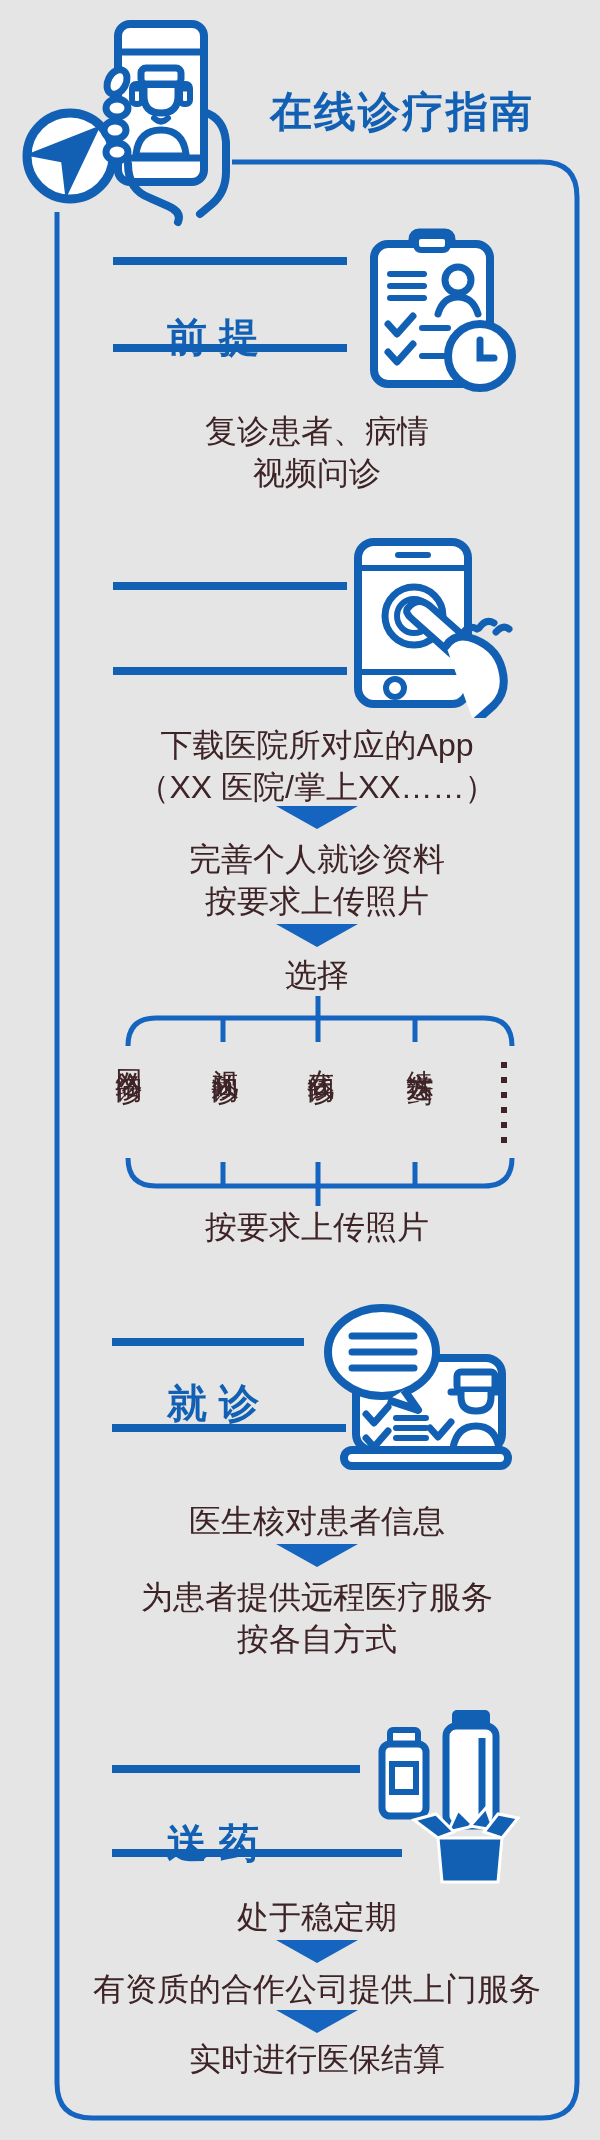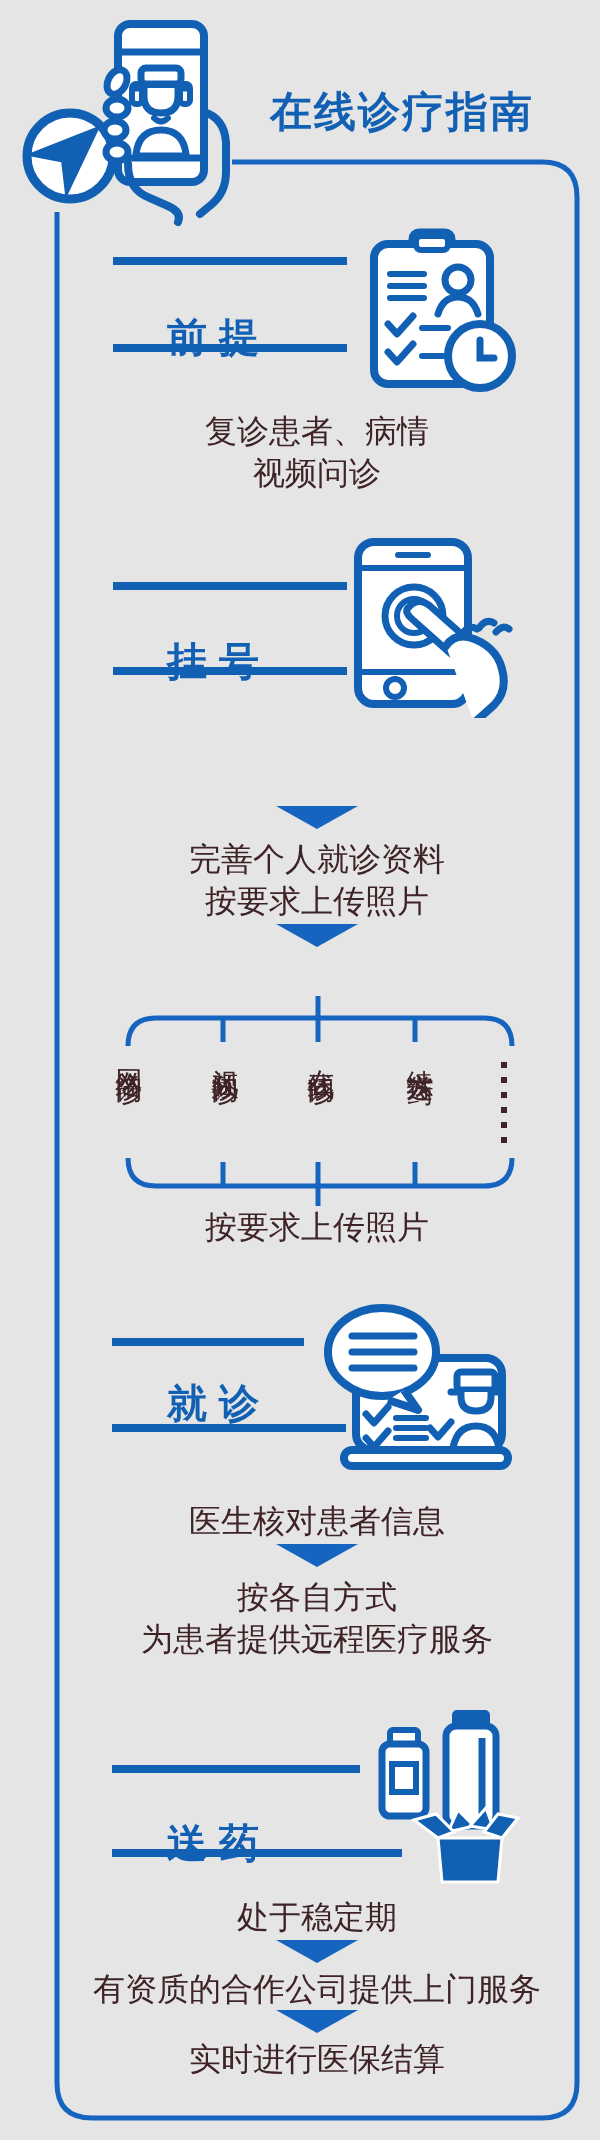--- a/index.html
+++ b/index.html
@@ -89,54 +89,56 @@
     <circle cx="112" cy="128" r="32" fill="#fff" stroke="#1160b4" stroke-width="8"></circle>
     <path d="M112,112 V130 H126" fill="none" stroke="#1160b4" stroke-width="7" stroke-linecap="round"></path>
   </svg>
 
   <div class="body-text" style="top:410px">
     <div>复诊患者、病情</div>
     <div>视频问诊</div>
   </div>
 
   <div class="bar" style="left:113px;top:582px;width:234px"></div>
-  <div class="abs sec-heading" style="left:167px;top:598px">挂号</div>
   <div class="bar" style="left:113px;top:667px;width:234px"></div>
 
   <svg class="abs" style="left:350px;top:536px" width="172" height="182" viewBox="0 0 172 182">
     <rect x="8" y="6" width="110" height="162" rx="16" fill="#fff" stroke="#1160b4" stroke-width="8"></rect>
     <line x1="48" y1="19" x2="78" y2="19" stroke="#1160b4" stroke-width="6" stroke-linecap="round"></line>
     <line x1="8" y1="32" x2="118" y2="32" stroke="#1160b4" stroke-width="6"></line>
     <line x1="8" y1="136" x2="118" y2="136" stroke="#1160b4" stroke-width="6"></line>
     <circle cx="45" cy="152" r="9" fill="#fff" stroke="#1160b4" stroke-width="6"></circle>
     <circle cx="64" cy="80" r="29" fill="none" stroke="#1160b4" stroke-width="7"></circle>
     <circle cx="64" cy="80" r="17" fill="none" stroke="#1160b4" stroke-width="6"></circle>
     <path d="M58,72 q10,-12 22,-2 l36,32 q8,8 0,15 q-8,7 -16,0 l-38,-34 q-8,-7 -4,-11 z" fill="#fff" stroke="#1160b4" stroke-width="7" stroke-linejoin="round"></path>
     <path d="M96,110 q8,-12 22,-9 q28,8 34,32 q6,22 -8,36 l-20,18" fill="#fff" stroke="#1160b4" stroke-width="8" stroke-linecap="round"></path>
     <path d="M112,98 q7,-10 15,-5" fill="none" stroke="#1160b4" stroke-width="7" stroke-linecap="round"></path>
     <path d="M129,92 q7,-10 15,-5" fill="none" stroke="#1160b4" stroke-width="7" stroke-linecap="round"></path>
     <path d="M146,96 q7,-8 13,-3" fill="none" stroke="#1160b4" stroke-width="7" stroke-linecap="round"></path>
   </svg>
 
   <div class="body-text" style="top:724px">
+    <div>下载医院所对应的App</div>
+    <div>（XX 医院/掌上XX……）</div>
   </div>
 
   <svg class="abs" style="left:276px;top:806px" width="82" height="23" viewBox="0 0 82 23">
     <polygon points="0,0 82,0 41,23" fill="#1565c0"></polygon>
   </svg>
 
   <div class="body-text" style="top:838px">
     <div>完善个人就诊资料</div>
     <div>按要求上传照片</div>
   </div>
 
   <svg class="abs" style="left:276px;top:924px" width="82" height="23" viewBox="0 0 82 23">
     <polygon points="0,0 82,0 41,23" fill="#1565c0"></polygon>
   </svg>
 
+  <div class="body-text" style="top:954px">选择</div>
 
   <svg class="abs" style="left:122px;top:996px" width="396" height="56" viewBox="0 0 396 56">
     <path d="M196,0 V22" fill="none" stroke="#1565c0" stroke-width="5"></path>
     <path d="M6,50 Q6,22 34,22 H362 Q390,22 390,50" fill="none" stroke="#1565c0" stroke-width="5"></path>
     <path d="M101,22 V46 M196,22 V46 M293,22 V46" fill="none" stroke="#1565c0" stroke-width="5"></path>
   </svg>
 
   <div class="vopt" style="left:111px;top:1048px">网络问诊</div>
   <div class="vopt" style="left:207px;top:1048px">视频问诊</div>
   <div class="vopt" style="left:303px;top:1048px">在线问诊</div>
@@ -179,22 +181,22 @@
     <path d="M34,36 H96 M34,52 H96 M34,68 H96" stroke="#1160b4" stroke-width="7" stroke-linecap="round"></path>
   </svg>
 
   <div class="body-text" style="top:1500px">医生核对患者信息</div>
 
   <svg class="abs" style="left:276px;top:1544px" width="82" height="23" viewBox="0 0 82 23">
     <polygon points="0,0 82,0 41,23" fill="#1565c0"></polygon>
   </svg>
 
   <div class="body-text" style="top:1576px">
+    <div>为患者提供远程医疗服务</div>
     <div>按各自方式</div>
-    <div>为患者提供远程医疗服务</div>
   </div>
 
   <div class="bar" style="left:112px;top:1765px;width:248px"></div>
   <div class="abs sec-heading" style="left:167px;top:1780px">送药</div>
   <div class="bar" style="left:112px;top:1849px;width:290px"></div>
 
   <svg class="abs" style="left:370px;top:1708px" width="150" height="176" viewBox="0 0 150 176">
     <rect x="20" y="22" width="28" height="14" rx="3" fill="#fff" stroke="#1160b4" stroke-width="6"></rect>
     <rect x="12" y="36" width="44" height="72" rx="8" fill="#fff" stroke="#1160b4" stroke-width="7"></rect>
     <rect x="22" y="56" width="24" height="28" fill="#fff" stroke="#1160b4" stroke-width="6"></rect>

